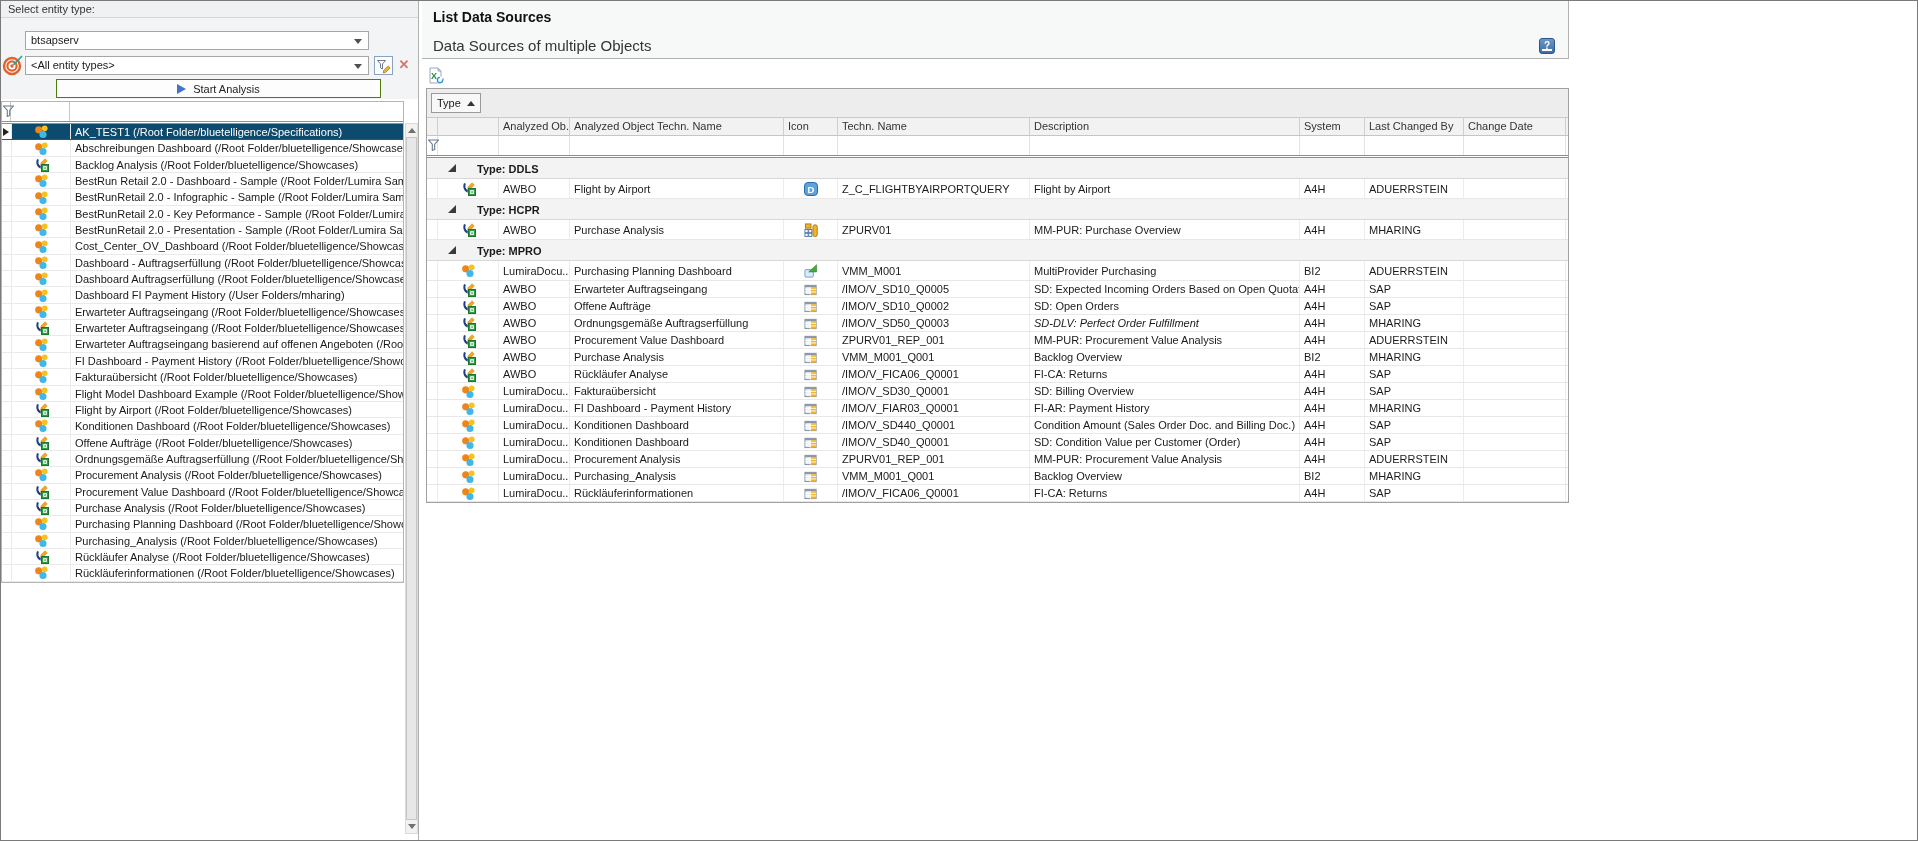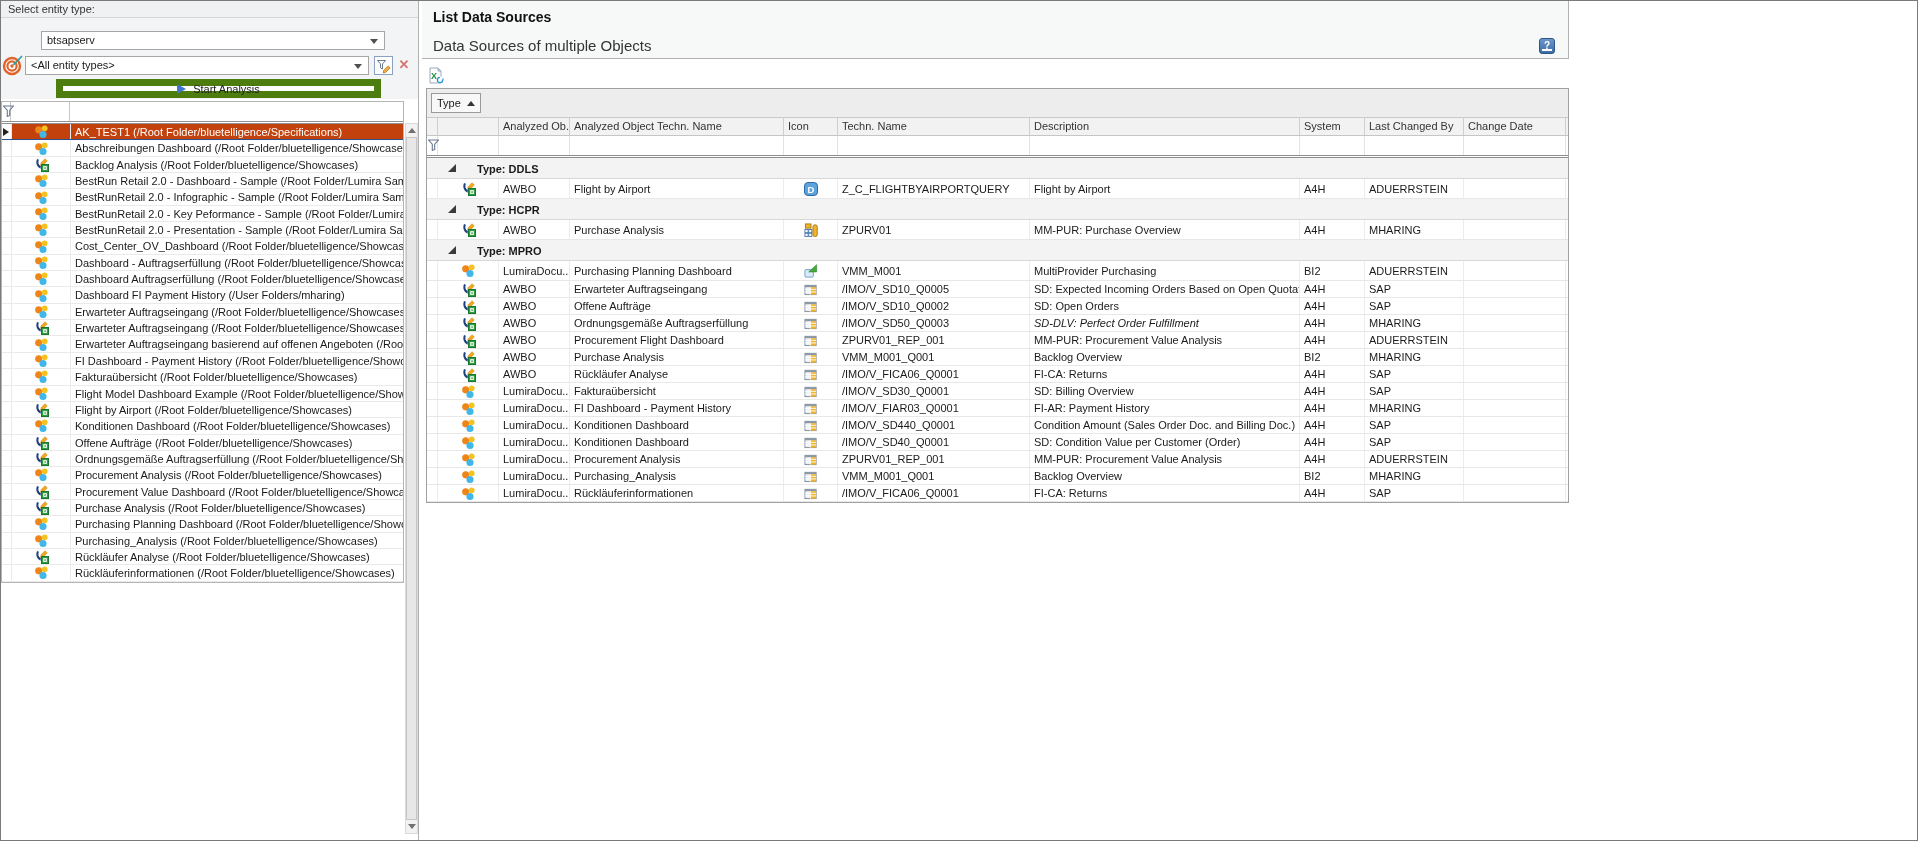--- a/index.html
+++ b/index.html
@@ -6,41 +6,41 @@
   html,body { background:#fff; }
   body { font-family:"Liberation Sans", sans-serif; font-size:11px; color:#1a1a1a; }
   .window { position:relative; width:1918px; height:841px; background:#fff; border:1px solid #7a7a7a; overflow:hidden; }
 
   
   .left-panel { position:absolute; left:0; top:0; width:418px; height:839px; background:#fff; border-right:1px solid #b0b0b0; }
   .lp-titlebar { position:absolute; left:0; top:0; width:100%; height:17px; background:#f0f1f2; border-bottom:1px solid #d6d6d6; padding:2px 0 0 7px; color:#333; }
   .lp-controls { position:absolute; left:0; top:17px; width:100%; height:81px; background:#f3f4f5; }
   .dd { position:absolute; height:19px; background:#fff; border:1px solid #a6a6a6; padding:2px 18px 0 5px; white-space:nowrap; overflow:hidden; cursor:default; }
   .dd-arrow { position:absolute; right:6px; top:7px; width:0; height:0; border-left:4px solid transparent; border-right:4px solid transparent; border-top:5px solid #505050; }
-  .dd-server { left:40px; top:13px; width:344px; }
+  .dd-server { left:24px; top:13px; width:344px; }
   .dd-etype  { left:24px; top:38px; width:344px; }
   .target-wrap { position:absolute; left:1px; top:37px; width:21px; height:21px; }
   .fedit-wrap  { position:absolute; left:373px; top:38px; width:19px; height:19px; cursor:pointer; }
   .clearx { position:absolute; left:395px; top:39px; width:16px; height:16px; color:#cc4a42; font-size:13px; font-weight:bold; opacity:.75; text-align:center; line-height:16px; cursor:pointer; }
-  .start-btn { position:absolute; left:55px; top:61px; width:325px; height:19px; background:#fdfdfd; border:7px solid #4d7c0f; display:flex; align-items:center; justify-content:center; gap:7px; font-family:inherit; font-size:11px; color:#222; cursor:pointer; }
+  .start-btn { position:absolute; left:55px; top:61px; width:325px; height:19px; background:#fdfdfd; border:1px solid #4d7c0f; display:flex; align-items:center; justify-content:center; gap:7px; font-family:inherit; font-size:11px; color:#222; cursor:pointer; }
   .play-ic { width:0; height:0; border-top:5px solid transparent; border-bottom:5px solid transparent; border-left:9px solid #3f76cc; }
 
   .lp-grid { position:absolute; left:0; top:100px; width:403px; border:1px solid #b5b5b5; background:#fff; }
   .lp-head { display:flex; height:19px; background:#fff; }
   .lp-head > div { border-right:1px solid #c9c9c9; height:100%; }
   .lph-ind { width:9px; position:relative; }
   .lph-icon { width:59px; }
   .lph-text { flex:1; border-right:none !important; }
   .lp-funnel { position:absolute; left:1px; top:3px; }
   .lp-dsep { height:3px; border-top:1px solid #909090; border-bottom:1px solid #909090; background:#fff; }
   .lp-row { display:flex; height:16.35px; background:#fff; border-bottom:1px solid #eaeaea; cursor:default; }
   .lp-ind { width:9px; position:relative; }
   .lp-icel { width:59px; display:flex; align-items:center; justify-content:center; border-left:1px solid #eaeaea; }
   .lp-label { flex:1; border-left:1px solid #eaeaea; padding:1px 2px 0 4px; white-space:nowrap; overflow:hidden; line-height:14px; }
-  .lp-row.sel { background:#c2410c; border-bottom:1px solid #2a5290; }
+  .lp-row.sel { background:#0c4a6e; border-bottom:1px solid #2a5290; }
   .lp-row.sel .lp-label { color:#fff; }
   .lp-row.sel .lp-ind { background:#fff; }
   .row-arrow { position:absolute; left:1px; top:4px; width:0; height:0; border-top:4px solid transparent; border-bottom:4px solid transparent; border-left:6px solid #222; }
 
   .lp-scroll { position:absolute; left:404px; top:122px; width:13px; height:711px; background:#f2f2f2; border:1px solid #dadada; }
   .sb-btn { position:absolute; left:0; width:11px; height:13px; display:flex; align-items:center; justify-content:center; }
   .sb-up { top:0; } .sb-down { bottom:0; }
   .tri-up { width:0; height:0; border-left:4px solid transparent; border-right:4px solid transparent; border-bottom:5px solid #707070; }
   .tri-down { width:0; height:0; border-left:4px solid transparent; border-right:4px solid transparent; border-top:5px solid #707070; }
   .sb-thumb { position:absolute; left:0; top:13px; width:11px; bottom:13px; background:#e7e7e7; border:1px solid #c6c6c6; }
@@ -714,21 +714,21 @@
               <svg viewBox="0 0 16 16" width="15" height="15">
                 <path d="M3.2 2.2 C1.6 6.2 2.8 10.6 7 12.4 L7.3 9.6 C4.6 8.4 4 5.4 5.2 2.8 Z" fill="#1e4080"></path>
                 <path d="M7.5 6.2 L11.8 1.8 L14.2 4.2 L9.9 8.5 Z" fill="#f2a71f" stroke="#c07d10" stroke-width="0.5"></path>
                 <path d="M7.5 6.2 L9.9 8.5 L6.8 9.2 Z" fill="#f6d6a0" stroke="#c07d10" stroke-width="0.5"></path>
                 <rect x="8" y="8" width="7.5" height="7.5" fill="#2f9e41" stroke="#13702a"></rect>
                 <rect x="9.8" y="9.8" width="3.9" height="3.9" fill="#fff"></rect>
                 <rect x="11" y="11" width="1.6" height="1.6" fill="#2f9e41"></rect>
               </svg>
             </div>
             <div class="cell" style="width: 71px;">AWBO</div>
-            <div class="cell" style="width: 214px;">Procurement Flight Dashboard</div>
+            <div class="cell" style="width: 214px;">Procurement Value Dashboard</div>
             <div class="cell icon-cell" style="width: 54px;">
               <svg viewBox="0 0 15 14" width="14" height="13">
                 <rect x="1" y="2.5" width="12" height="10" fill="#eef2f6" stroke="#7e8a98"></rect>
                 <rect x="1" y="2.5" width="12" height="2" fill="#8c98a6"></rect>
                 <rect x="6.8" y="4.5" width="6.2" height="8" fill="#f2b42a"></rect>
                 <path d="M1 6.8 h12 M1 9.6 h12 M6.8 4.5 v8" stroke="#fff" stroke-width="1"></path>
               </svg>
             </div>
             <div class="cell" style="width: 192px;">ZPURV01_REP_001</div>
             <div class="cell" style="width: 270px;">MM-PUR: Procurement Value Analysis</div>

